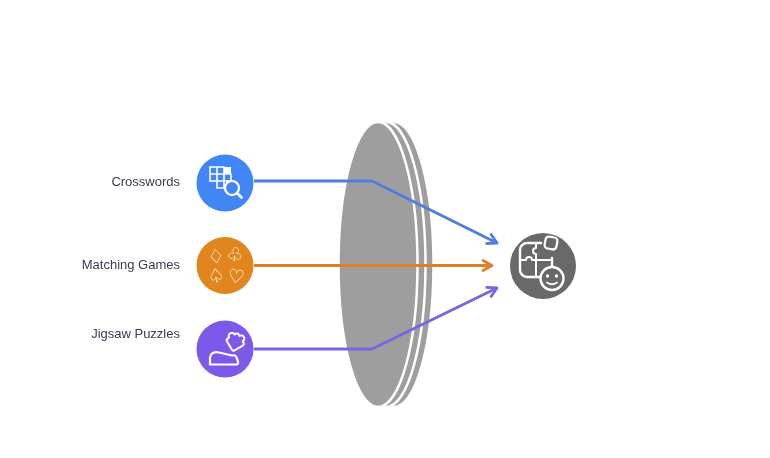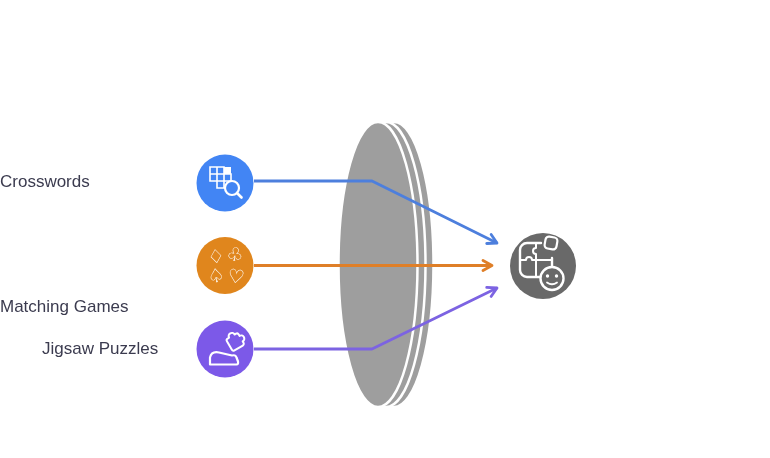--- a/index.html
+++ b/index.html
@@ -5,26 +5,26 @@
   html,body{margin:0;padding:0;background:#ffffff;}
   .stage{
     position:relative;width:770px;height:458px;background:#ffffff;overflow:hidden;
     font-family:"Liberation Sans","DejaVu Sans",sans-serif;
   }
   .title{
     position:absolute;left:0;top:50px;width:770px;text-align:center;
     font-size:18px;line-height:22px;color:#58585a;font-weight:400;letter-spacing:.2px;
   }
   .item-label{
-    position:absolute;left:0;width:180px;text-align:left;
-    font-size:17px;line-height:22px;color:#3b3b4f;font-weight:500;
+    position:absolute;left:0;width:180px;text-align:right;
+    font-size:13px;line-height:22px;color:#3b3b4f;font-weight:500;
   }
   .item-label.row0{top:171px;}
-  .item-label.row1{top:254px;margin-top:42px;}
-  .item-label.row2{top:338px;margin-left:42px;}
+  .item-label.row1{top:254px;}
+  .item-label.row2{top:323px;}
   .result-label{
     position:absolute;left:592px;top:242px;width:138px;
     font-size:17px;line-height:24px;color:#58585a;font-weight:400;
   }
   svg.diagram{position:absolute;left:0;top:0;}
 </style>
 </head>
 <body>
 
 <div class="stage">

